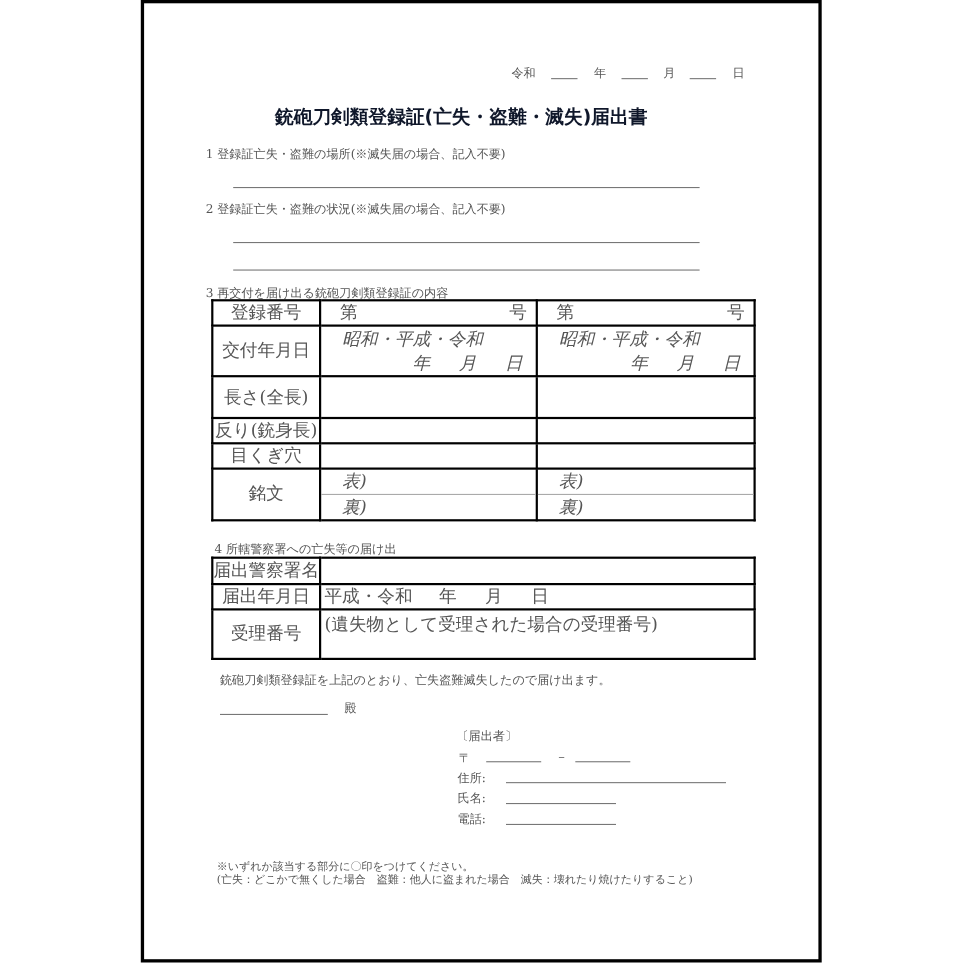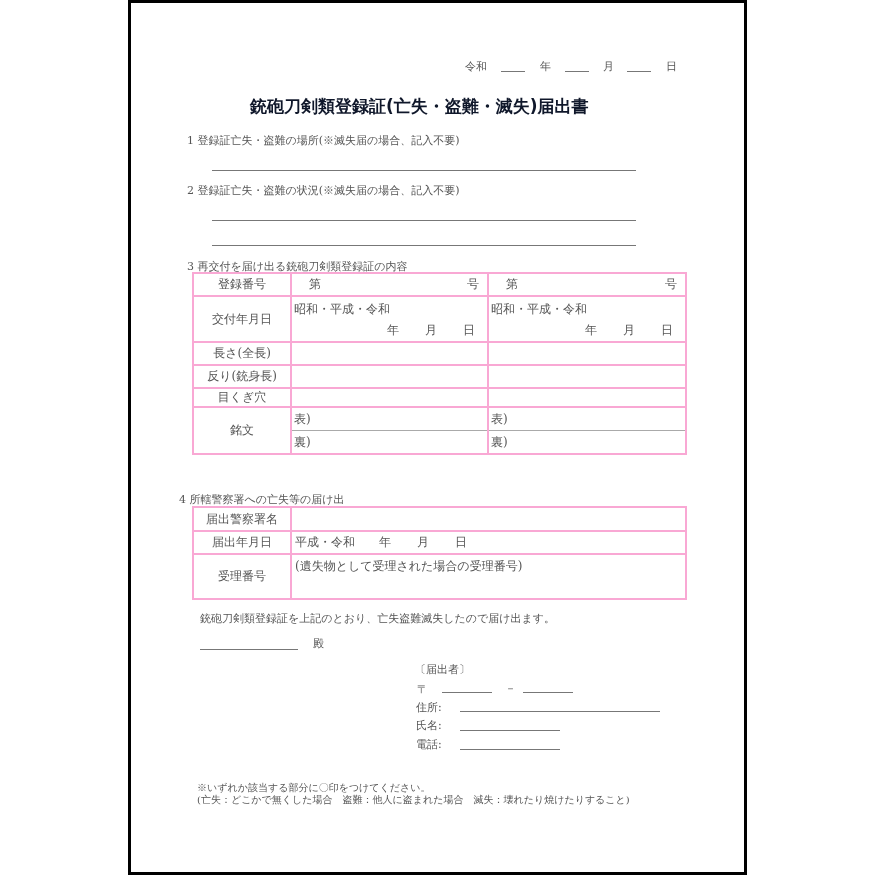--- a/index.html
+++ b/index.html
@@ -4,27 +4,27 @@
 <style>
   html,body{margin:0;padding:0;background:#fff;}
   body{width:876px;height:876px;position:relative;overflow:hidden;font-family:"DejaVu Serif","Liberation Serif",serif;color:#555;}
   .frame{position:absolute;left:128px;top:0;width:613px;height:869px;border:3px solid #000;background:#fff;}
   .abs{position:absolute;white-space:nowrap;}
   .t11{font-size:11px;}
   .t10{font-size:10px;}
   .title{font-size:17px;font-weight:bold;color:#0f172a;font-family:"DejaVu Sans","Liberation Sans",sans-serif;letter-spacing:0px;}
   .line{position:absolute;height:0;border-top:1px solid #777;}
   table.form{position:absolute;border-collapse:collapse;table-layout:fixed;}
-  table.form td{border:2px solid #f9a8d4;padding:0 0 0 3px;font-size:12px;color:#555;vertical-align:middle;position:relative;}
+  table.form td{border:2px solid #000000;padding:0 0 0 3px;font-size:16px;color:#555;vertical-align:middle;position:relative;}
   table.form td.lbl{text-align:center;padding:0;}
   .cellrow{display:flex;justify-content:space-between;padding-right:12px;}
   .split-top{border-bottom:1px solid #aaa;height:22px;line-height:22px;}
   .split-bot{height:22px;line-height:22px;}
   td.split{padding:0 !important;}
-  td.split>div{padding-left:2px;}
+  td.split>div{padding-left:19px;font-style:italic;}
   .date-top{height:22px;line-height:24px;}
   .date-bot{height:22px;line-height:22px;text-align:right;padding-right:12px;}
   .date-bot span{display:inline-block;margin-left:26px;}
 </style>
 </head>
 <body>
 
 <div class="frame"></div>
 
 <div class="abs t11" style="left:465px;top:59px;">令和</div>
@@ -71,21 +71,21 @@
     <td class="lbl">交付年月日</td>
     <td class="split">
       <div class="date-top">昭和・平成・令和</div>
       <div class="date-bot"><span>年</span><span>月</span><span>日</span></div>
     </td>
     <td class="split">
       <div class="date-top">昭和・平成・令和</div>
       <div class="date-bot"><span>年</span><span>月</span><span>日</span></div>
     </td>
   </tr>
-  <tr style="height:23px">
+  <tr style="height:38px">
     <td class="lbl">長さ(全長)</td>
     <td></td>
     <td></td>
   </tr>
   <tr style="height:23px">
     <td class="lbl">反り(銃身長)</td>
     <td></td>
     <td></td>
   </tr>
   <tr style="height:16px">
@@ -100,21 +100,21 @@
       <div class="split-bot">裏)</div>
     </td>
     <td class="split">
       <div class="split-top">表)</div>
       <div class="split-bot">裏)</div>
     </td>
   </tr>
 </tbody>
   </table>
 
-<div class="abs t11" style="left:179px;top:492px;text-align:center;">4 所轄警察署への亡失等の届け出</div>
+<div class="abs t11" style="left:195px;top:492px;text-align:center;">4 所轄警察署への亡失等の届け出</div>
 <table class="form" style="left:192px;top:506px;width:493px;">
   <colgroup>
       <col style="width:98px">
       <col style="width:395px">
     </colgroup>
   <tbody>
       <tr style="height:24px">
     <td class="lbl">届出警察署名</td>
     <td></td>
   </tr>

